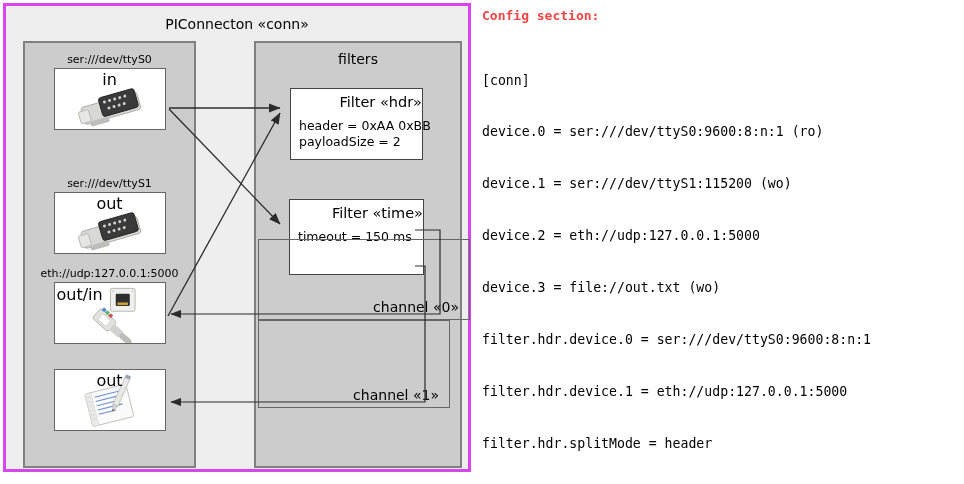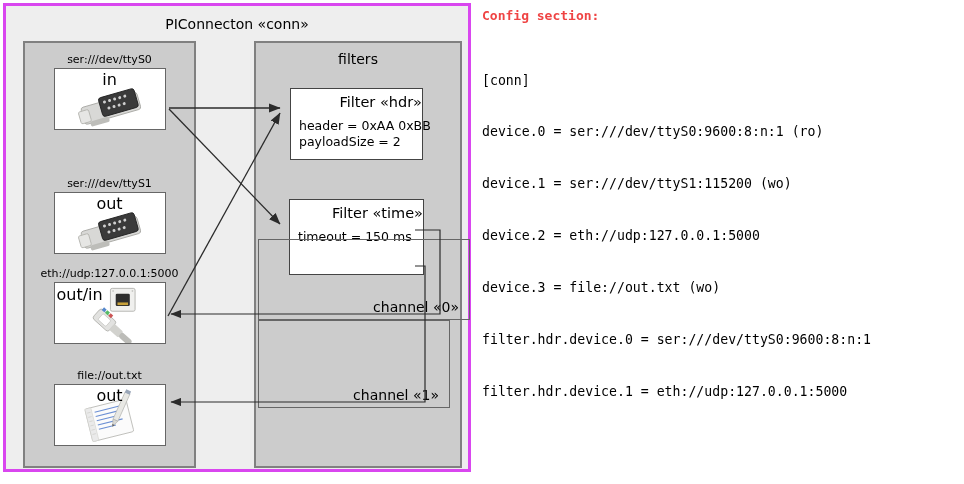--- a/index.html
+++ b/index.html
@@ -239,21 +239,20 @@
             <rect x="51" y="30" width="4" height="4" fill="#55bb66"></rect>
             <rect x="56" y="30" width="4" height="4" fill="#cc5555"></rect>
             <rect x="67" y="36" width="14" height="9" rx="2" fill="#d2d2ce"></rect>
             <rect x="80" y="37" width="16" height="7" rx="3" fill="#bcbcb8"></rect>
           </g>
         </svg>
       </div>
     </div>
 
     <div class="device-group" style="top:326px;">
-      <div class="device-label">file://out.txt</div>
       <div class="device-box">
         <div class="device-io">out</div>
         <svg class="device-icon" viewBox="0 0 125 62" preserveAspectRatio="xMidYMid meet">
           <g transform="rotate(-14 62 38)">
             <rect x="38" y="18" width="48" height="38" rx="2" fill="#fbfbfb" stroke="#bdbdb9" stroke-width="1"></rect>
             <rect x="38" y="18" width="7" height="38" fill="#eaeaea" stroke="#cfcfcb" stroke-width="0.6"></rect>
             <g stroke="#d0d0cc" stroke-width="0.8">
               <line x1="39.5" y1="23" x2="43.5" y2="23"></line>
               <line x1="39.5" y1="28" x2="43.5" y2="28"></line>
               <line x1="39.5" y1="33" x2="43.5" y2="33"></line>
@@ -329,20 +328,21 @@
 <div id="config-section">
   <div id="config-heading">Config section:</div>
   <div id="config-lines">
     <div>[conn]</div>
     <div>device.0 = ser:///dev/ttyS0:9600:8:n:1 (ro)</div>
     <div>device.1 = ser:///dev/ttyS1:115200 (wo)</div>
     <div>device.2 = eth://udp:127.0.0.1:5000</div>
     <div>device.3 = file://out.txt (wo)</div>
     <div>filter.hdr.device.0 = ser:///dev/ttyS0:9600:8:n:1</div>
     <div>filter.hdr.device.1 = eth://udp:127.0.0.1:5000</div>
+    <div>filter.hdr.splitMode = header</div>
     
     
     
     
     
     
     
     
     
   </div>

